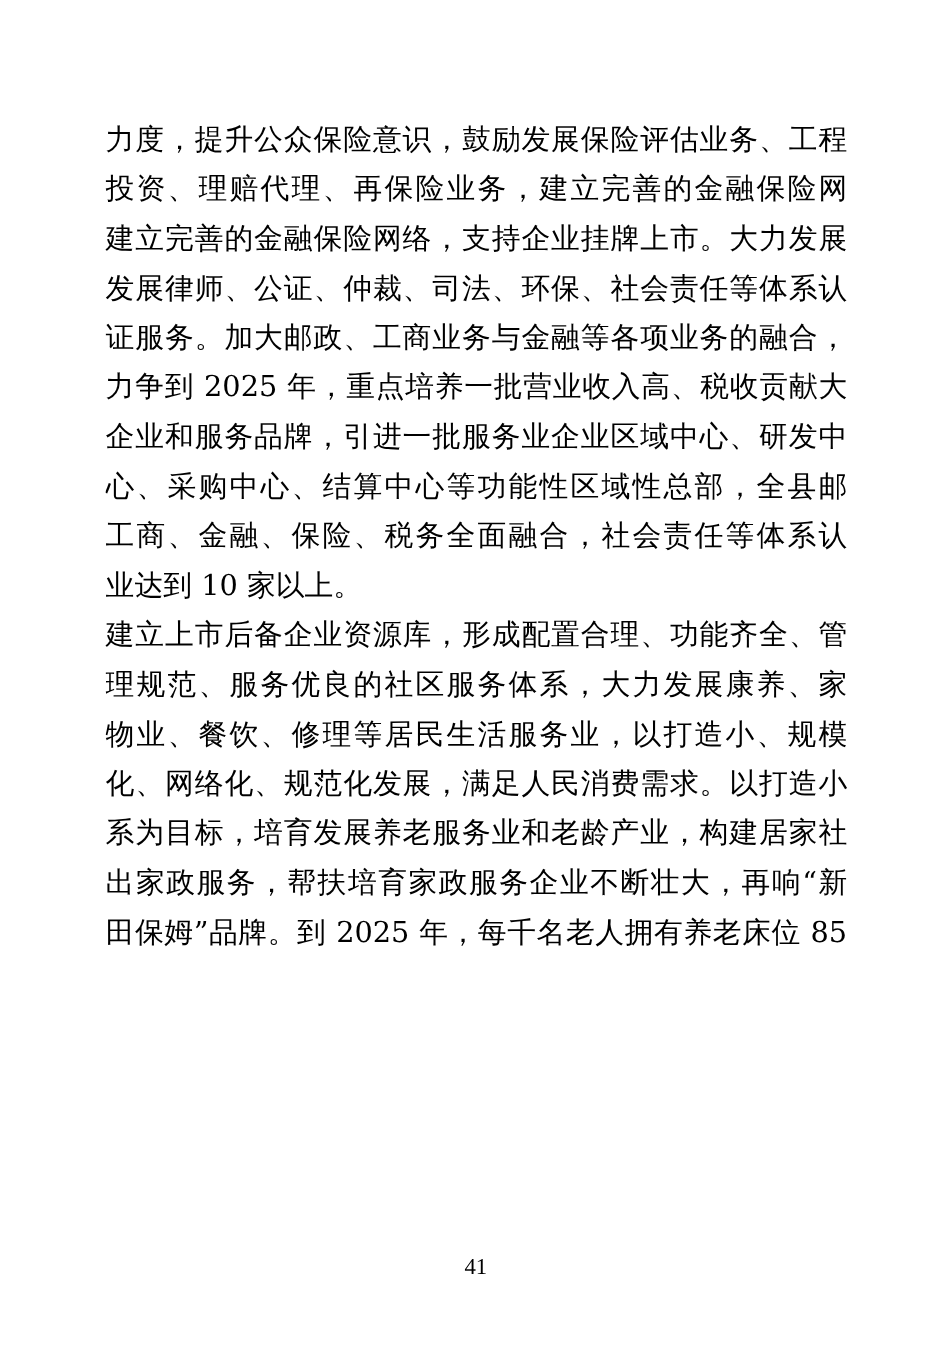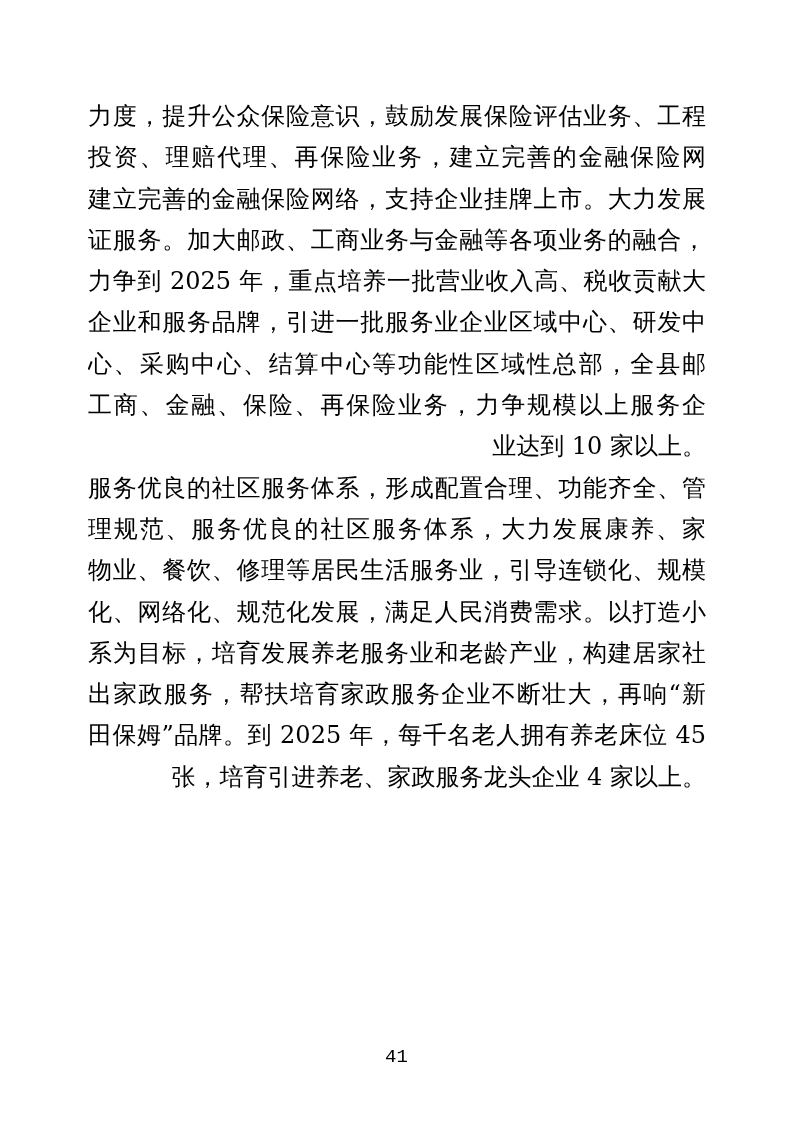--- a/index.html
+++ b/index.html
@@ -29,67 +29,67 @@
     white-space: normal;
   }
   
   .jline {
     text-align: justify;
     text-align-last: justify;
     text-justify: inter-character;
   }
   
   .eline {
-    text-align: right;
+    text-align: left;
     text-align-last: auto;
   }
   
   .indent {
     padding-left: 37px;
   }
   .list-num {
     margin-right: 7px;
   }
   .bold-heading {
     font-family: "DejaVu Sans", "Liberation Sans", sans-serif;
     font-weight: bold;
   }
   .page-number {
     position: absolute;
     left: 0; right: 0;
     top: 1046px;
     text-align: center;
     font-size: 19px;
-    font-family: Liberation Mono, monospace;
+    font-family: Liberation Serif, serif;
     color: #000000;
   }
 </style>
 </head>
 <body>
 
 <div class="page">
 
   <div class="text-block">
 
     <div class="line jline">力度，提升公众保险意识，鼓励发展保险评估业务、工程</div>
     <div class="line jline">投资、理赔代理、再保险业务，建立完善的金融保险网络。</div>
     <div class="line jline">建立完善的金融保险网络，支持企业挂牌上市。大力发展</div>
+    <div class="line jline">发展律师、公证、仲裁、司法、环保、社会责任等体系认</div>
     <div class="line jline">证服务。加大邮政、工商业务与金融等各项业务的融合，</div>
     <div class="line jline">力争到 2025 年，重点培养一批营业收入高、税收贡献大的</div>
     <div class="line jline">企业和服务品牌，引进一批服务业企业区域中心、研发中</div>
     <div class="line jline">心、采购中心、结算中心等功能性区域性总部，全县邮政、</div>
-    <div class="line jline">工商、金融、保险、再保险业务，力争规模以上服务企</div>
+    <div class="line jline">工商、金融、保险、税务全面融合，社会责任等体系认</div>
     <div class="line eline">业达到 10 家以上。</div>
 
-    <div class="line jline">服务优良的社区服务体系，形成配置合理、功能齐全、管</div>
+    <div class="line jline">建立上市后备企业资源库，形成配置合理、功能齐全、管</div>
     <div class="line jline">理规范、服务优良的社区服务体系，大力发展康养、家政、</div>
-    <div class="line jline">物业、餐饮、修理等居民生活服务业，引导连锁化、规模</div>
+    <div class="line jline">物业、餐饮、修理等居民生活服务业，以打造小、规模</div>
     <div class="line jline">化、网络化、规范化发展，满足人民消费需求。以打造小</div>
     <div class="line jline">系为目标，培育发展养老服务业和老龄产业，构建居家社</div>
     <div class="line jline">出家政服务，帮扶培育家政服务企业不断壮大，再响“新</div>
-    <div class="line jline">田保姆”品牌。到 2025 年，每千名老人拥有养老床位 45</div>
-    <div class="line eline">张，培育引进养老、家政服务龙头企业 4 家以上。</div>
+    <div class="line jline">田保姆”品牌。到 2025 年，每千名老人拥有养老床位 85</div>
 
   </div>
 
   <div class="page-number">41</div>
 
 </div>
 
 </body></html>

